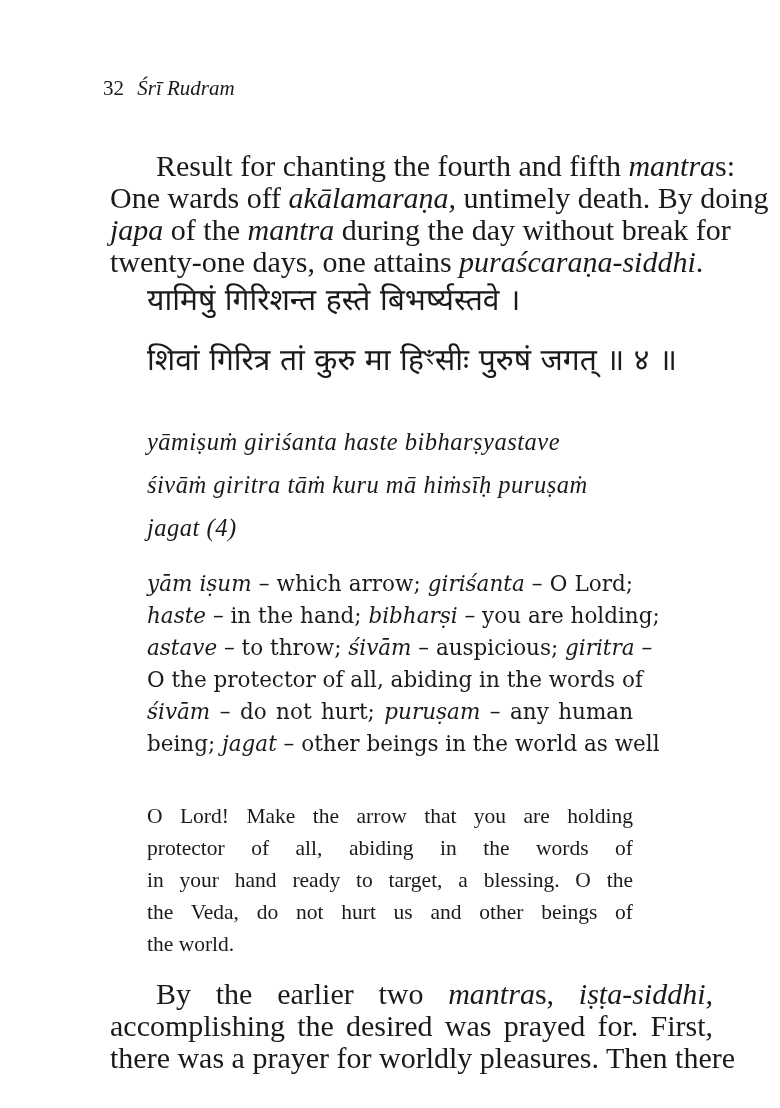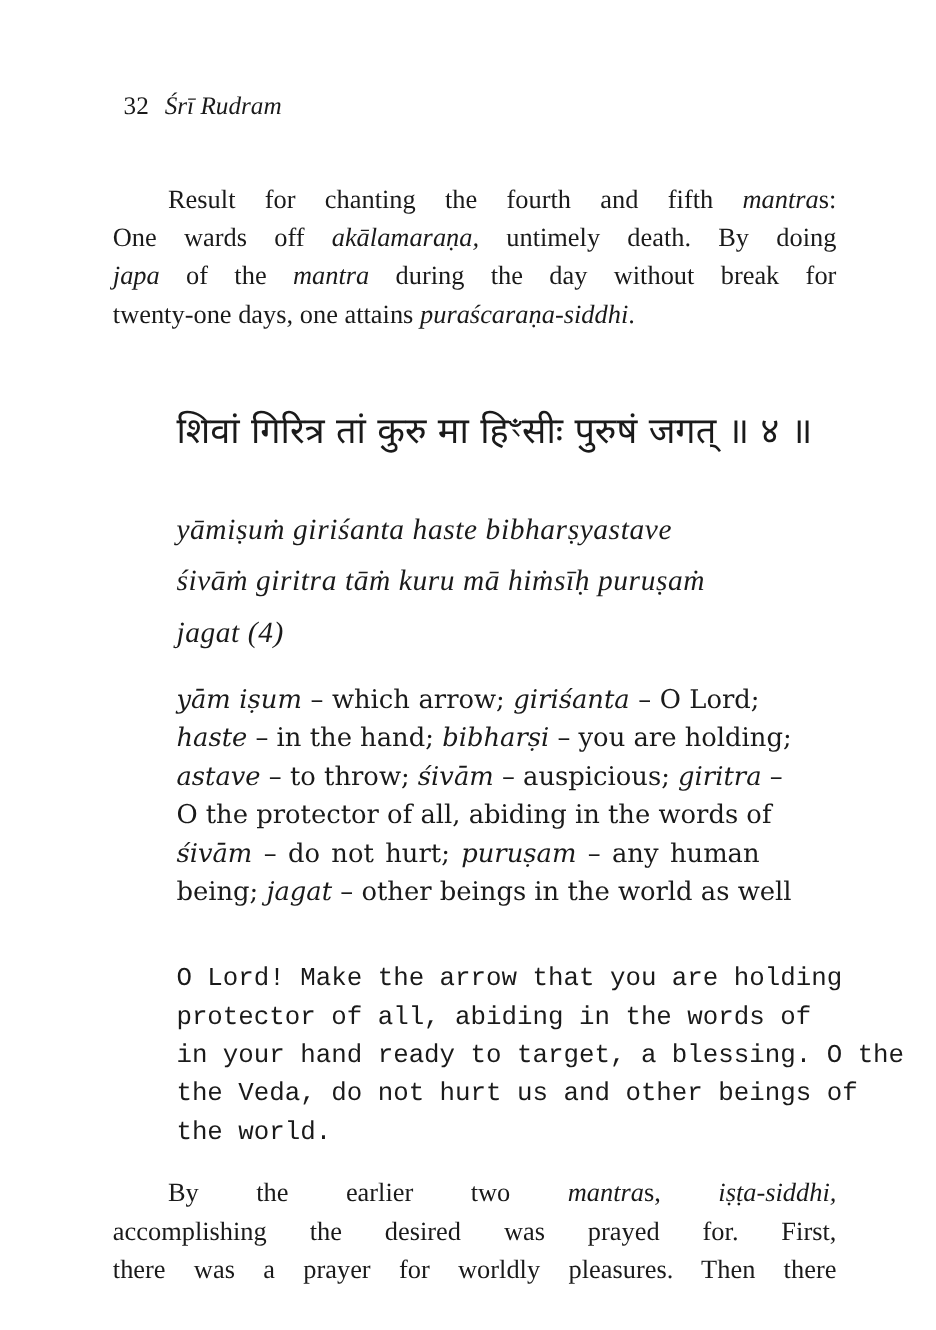--- a/index.html
+++ b/index.html
@@ -2,56 +2,57 @@
 <html><head>
 <meta charset="utf-8">
 <style>
   html, body { margin: 0; padding: 0; background: #ffffff; }
   body { width: 780px; height: 1108px; overflow: hidden; position: relative;
          font-family: "DejaVu Serif", "Liberation Serif", serif; color: #1a1a1a; }
   .page { position: absolute; left: 0; top: 0; width: 780px; height: 1108px; }
   .running-head { position: absolute; left: 103px; top: 76px; font-size: 21px;
                   font-family: "Liberation Serif", serif; }
   .running-head .title { font-style: italic; margin-left: 8px; }
-  .p { position: absolute; left: 94px; width: 603px; font-size: 22px;
+  .p { position: absolute; left: 110px; width: 603px; font-size: 30px;
        line-height: 32px; font-family: "Liberation Serif", serif; }
   .p .line { display: block; white-space: nowrap; text-align: justify; text-align-last: justify; }
   .p .line.last { text-align-last: left; }
   .indent { padding-left: 46px; }
   i { font-style: italic; }
   .dev { position: absolute; left: 147px; font-size: 30px; line-height: 60px;
          font-family: "DejaVu Sans", sans-serif; white-space: nowrap; }
   .translit { position: absolute; left: 147px; font-size: 24.5px; line-height: 43px;
               font-style: italic; font-family: "Liberation Serif", serif; white-space: nowrap; letter-spacing: 0.5px; text-align: right; }
   .gloss { position: absolute; left: 147px; width: 486px; font-size: 23.5px; line-height: 32px;
            font-family: "DejaVu Serif", serif; font-size: 21.5px; }
   .gloss .line { display: block; white-space: nowrap; text-align: justify; text-align-last: justify; }
   .gloss .line.last { text-align-last: left; }
   .meaning { position: absolute; left: 147px; width: 486px; font-size: 21.5px; line-height: 32px;
-             font-family: Liberation Mono, monospace; }
+             font-family: Liberation Serif, serif; }
   .meaning .line { display: block; white-space: nowrap; text-align: justify; text-align-last: justify; }
   .meaning .line.last { text-align-last: left; }
 </style>
 </head>
 <body>
 
 <div class="page">
 
   <div class="running-head">
     <span>32</span>
     <span class="title">Śrī Rudram</span>
   </div>
 
   <div class="p" style="top:150px;" id="intro">
       <span class="line indent"><span>Result for chanting the fourth and fifth </span><i>mantra</i><span>s:</span></span>
       <span class="line"><span>One wards off </span><i>akālamaraṇa,</i><span> untimely death. By doing</span></span>
       <span class="line"><i>japa</i><span> of the </span><i>mantra</i><span> during the day without break for</span></span>
       <span class="line last"><span>twenty-one days, one attains </span><i>puraścaraṇa-siddhi</i><span>.</span></span>
     </div>
 
+  <div class="dev" style="top:270px;">यामिषुं गिरिशन्त हस्ते बिभर्ष्यस्तवे ।</div>
   <div class="dev" style="top:330px;">शिवां गिरित्र तां कुरु मा हिꣳसीः पुरुषं जगत् ॥ ४ ॥</div>
 
   <div class="translit" style="top:420px;">yāmiṣuṁ giriśanta haste bibharṣyastave</div>
   <div class="translit" style="top:463px;">śivāṁ giritra tāṁ kuru mā hiṁsīḥ puruṣaṁ</div>
   <div class="translit" style="top:506px;">jagat (4)</div>
 
   <div class="gloss" style="top:568px;" id="gloss">
       <span class="line"><i>yām iṣum</i><span> – which arrow; </span><i>giriśanta</i><span> – O Lord;</span></span>
       <span class="line"><i>haste</i><span> – in the hand; </span><i>bibharṣi</i><span> – you are holding;</span></span>
       <span class="line"><i>astave</i><span> – to throw; </span><i>śivām</i><span> – auspicious; </span><i>giritra</i><span> –</span></span>

